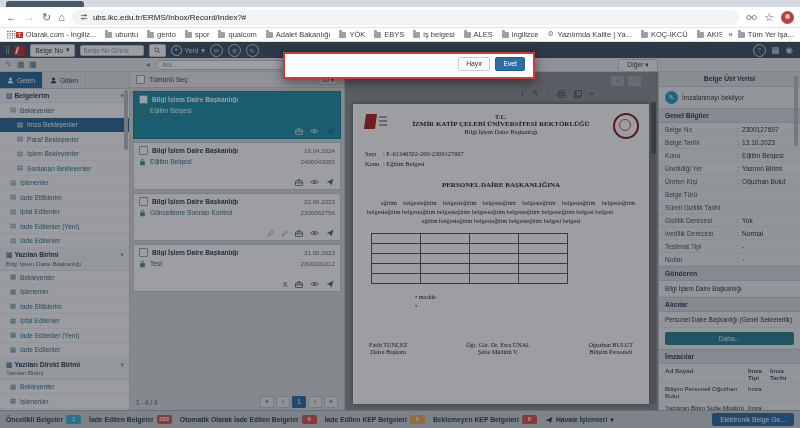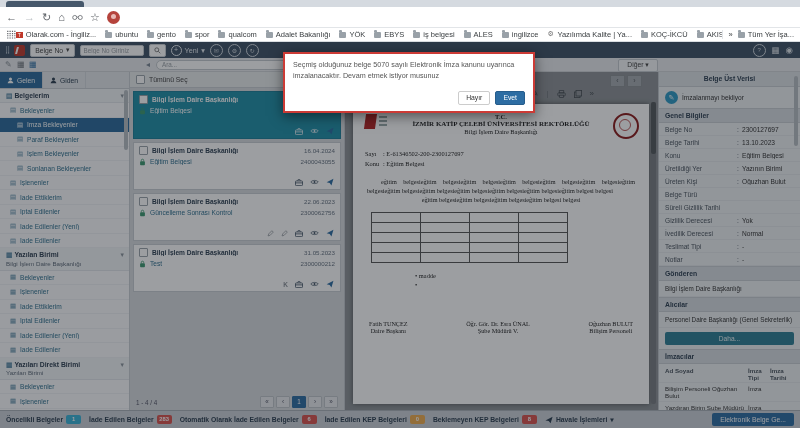--- a/index.html
+++ b/index.html
@@ -182,20 +182,30 @@
 <body>
 
 <div class="abs" id="tabstrip">
   <div id="tab-active"></div>
 </div>
 <div class="abs" id="nav-toolbar">
   <span class="navic">←</span>
   <span class="navic disabled">→</span>
   <span class="navic">↻</span>
   <span class="navic">⌂</span>
+  <div id="url-pill">
+    <span>
+      <svg width="8" height="8" viewBox="0 0 10 10">
+          <path d="M1 3h8M1 7h8" stroke="#5f6368" stroke-width="1"></path>
+          <circle cx="6.5" cy="3" r="1.3" fill="#5f6368"></circle>
+          <circle cx="3.5" cy="7" r="1.3" fill="#5f6368"></circle>
+        </svg>
+    </span>
+    <span id="url-text">ubs.ikc.edu.tr/ERMS/Inbox/Record/Index?#</span>
+  </div>
   <span>
     <svg width="11" height="7" viewBox="0 0 14 8">
         <circle cx="3.5" cy="4" r="2.6" fill="none" stroke="#5f6368"></circle>
         <circle cx="10.5" cy="4" r="2.6" fill="none" stroke="#5f6368"></circle>
         <path d="M6.1 3.5h1.8" stroke="#5f6368"></path>
       </svg>
   </span>
   <span class="navic">☆</span>
   <div id="avatar"></div>
 </div>
@@ -740,20 +750,21 @@
         <div class="tc">T.C.</div>
         <div class="orgname">İZMİR KATİP ÇELEBİ ÜNİVERSİTESİ REKTÖRLÜĞÜ</div>
         <div class="deptname">Bilgi İşlem Daire Başkanlığı</div>
       </span>
       <span id="doc-seal"></span>
     </div>
     <div class="sayi-block">
       <div><span class="lbl">Sayı</span><span>: E-61346502-200-2300127697</span></div>
       <div><span class="lbl">Konu</span><span>: Eğitim Belgesi</span></div>
     </div>
+    <div class="addressee">PERSONEL DAİRE BAŞKANLIĞINA</div>
     <div class="body-par">eğitim belgesieğitim belgesieğitim belgesieğitim belgesieğitim belgesieğitim belgesieğitim belgesieğitim belgesieğitim belgesieğitim belgesieğitim belgesieğitim belgesieğitim belgesi belgesi</div>
     <div class="body2">eğitim belgesieğitim belgesieğitim belgesieğitim belgesi belgesi</div>
     <table id="doc-table">
         <tbody>
           <tr>
             <td></td>
             <td></td>
             <td></td>
             <td></td>
           </tr>
@@ -959,18 +970,17 @@
         <path d="M0.5 5.5 9.5 0.8 7 9.2 4.6 6.2z" fill="#2c3e50"></path>
       </svg>
     <span>Havale İşlemleri</span>
     <span>▾</span>
   </span>
   <span id="ebg-btn">Elektronik Belge Ge...</span>
 </div>
 
 <div class="abs" id="dim"></div>
 <div class="abs" id="modal">
-  <div class="m-body">Seçmiş olduğunuz belge 5070 sayılı Elektronik İmza kanunu uyarınca imzalanacaktır. Devam etmek istiyor musunuz</div>
   <div class="m-foot">
     <span class="btn">Hayır</span>
     <span class="btn primary">Evet</span>
   </div>
 </div>
 
 </body></html>

